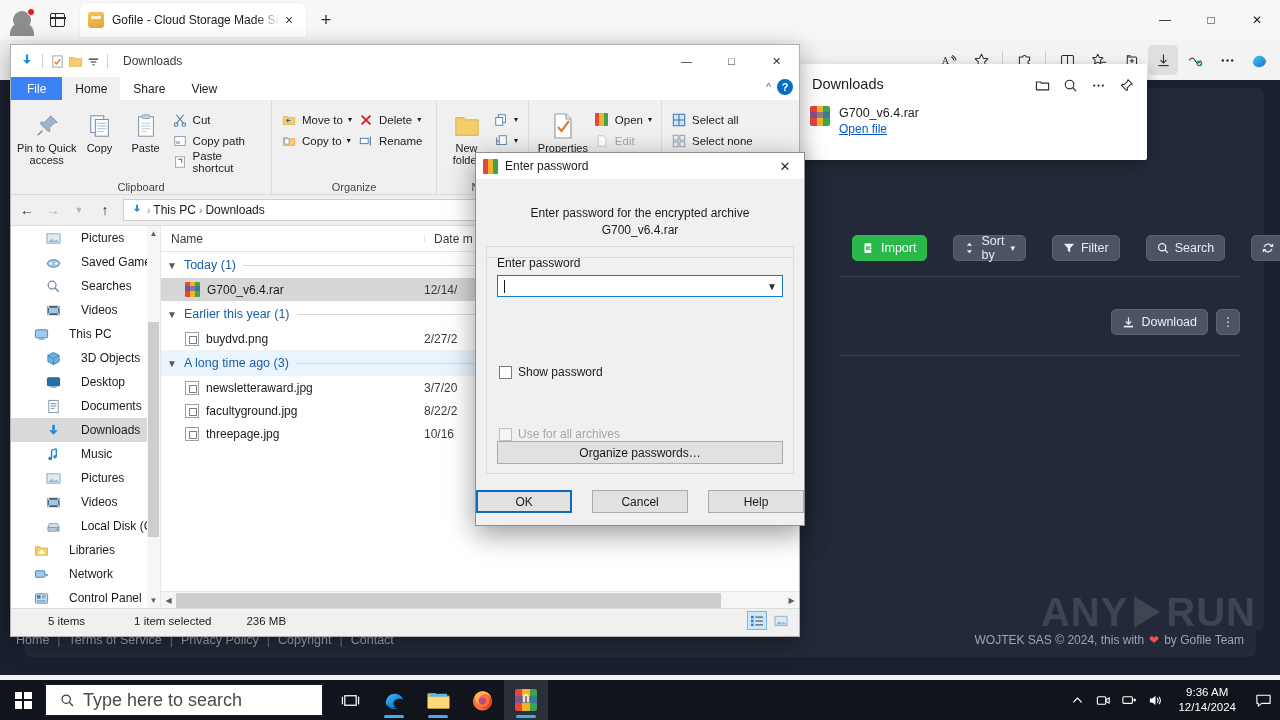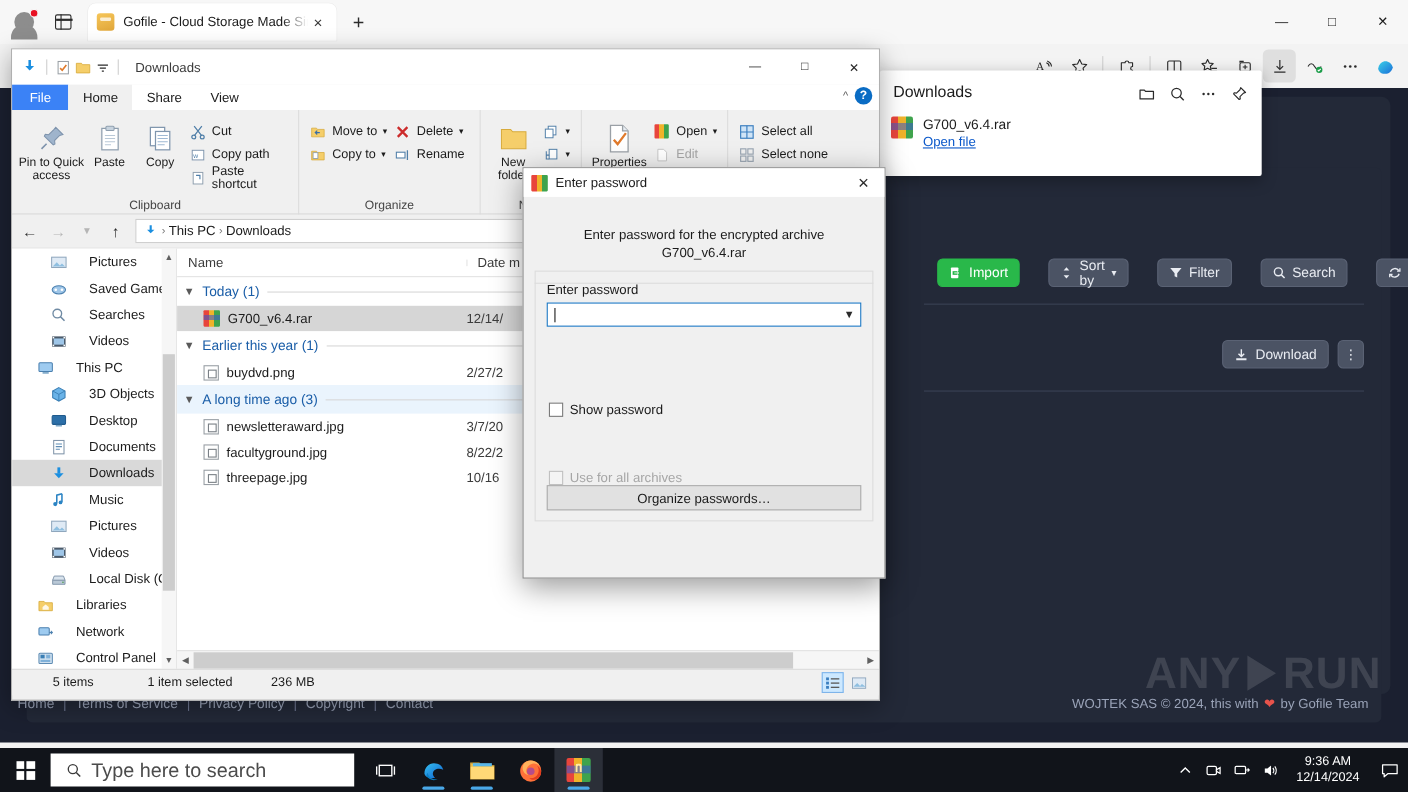--- a/index.html
+++ b/index.html
@@ -573,36 +573,36 @@
               </svg>
           </div>
           <div class="txt">
             <span>Pin to Quick</span><br>
             <span>access</span>
           </div>
         </div>
         <div class="big-btn" style="width:48px">
           <div class="ico">
             <svg width="26" height="26" viewBox="0 0 28 28">
+                <rect x="4" y="3" width="14" height="18" fill="#fff" stroke="#7f95ad" stroke-width="1.2"></rect>
+                <rect x="9" y="7" width="14" height="18" fill="#fff" stroke="#7f95ad" stroke-width="1.2"></rect>
+                <path d="M11 11h10M11 14h10M11 17h10M11 20h7" stroke="#9fb9d4" stroke-width="1"></path>
+              </svg>
+          </div>
+          <div class="txt">Copy</div>
+        </div>
+        <div class="big-btn" style="width:48px">
+          <div class="ico">
+            <svg width="26" height="26" viewBox="0 0 28 28">
                 <rect x="6" y="4" width="16" height="21" fill="#fff" stroke="#8e9eae" stroke-width="1.2"></rect>
                 <rect x="10" y="2" width="8" height="4" rx="1" fill="#c7d3de" stroke="#8e9eae" stroke-width="1"></rect>
                 <path d="M9 11h10M9 14h10M9 17h10M9 20h6" stroke="#b9c8d6" stroke-width="1"></path>
               </svg>
           </div>
           <div class="txt">Paste</div>
-        </div>
-        <div class="big-btn" style="width:48px">
-          <div class="ico">
-            <svg width="26" height="26" viewBox="0 0 28 28">
-                <rect x="4" y="3" width="14" height="18" fill="#fff" stroke="#7f95ad" stroke-width="1.2"></rect>
-                <rect x="9" y="7" width="14" height="18" fill="#fff" stroke="#7f95ad" stroke-width="1.2"></rect>
-                <path d="M11 11h10M11 14h10M11 17h10M11 20h7" stroke="#9fb9d4" stroke-width="1"></path>
-              </svg>
-          </div>
-          <div class="txt">Copy</div>
         </div>
         <div class="small-col">
           <div class="small-btn">
             <span class="sb-ico">
               <svg width="14" height="14" viewBox="0 0 16 16">
                   <path d="M4 2l8 10M12 2L4 12" stroke="#4f7ea8" stroke-width="1.3" fill="none"></path>
                   <circle cx="3.6" cy="13.2" r="2" fill="none" stroke="#4f7ea8" stroke-width="1.3"></circle>
                   <circle cx="12.4" cy="13.2" r="2" fill="none" stroke="#4f7ea8" stroke-width="1.3"></circle>
                 </svg>
             </span>
@@ -1075,20 +1075,25 @@
       </div>
 
       <div class="cbx-row dim" style="top:180px">
         <span class="cbx dim"></span>
         <span>Use for all archives</span>
       </div>
 
       <div class="orgbtn">Organize passwords…</div>
     </div>
 
+    <div class="pw-buttons">
+      <div class="dbtn default">OK</div>
+      <div class="dbtn">Cancel</div>
+      <div class="dbtn">Help</div>
+    </div>
   </div>
 
   <div class="taskbar">
     <div class="start">
       <div class="win-logo">
           <i></i>
           <i></i>
           <i></i>
           <i></i>
         </div>

